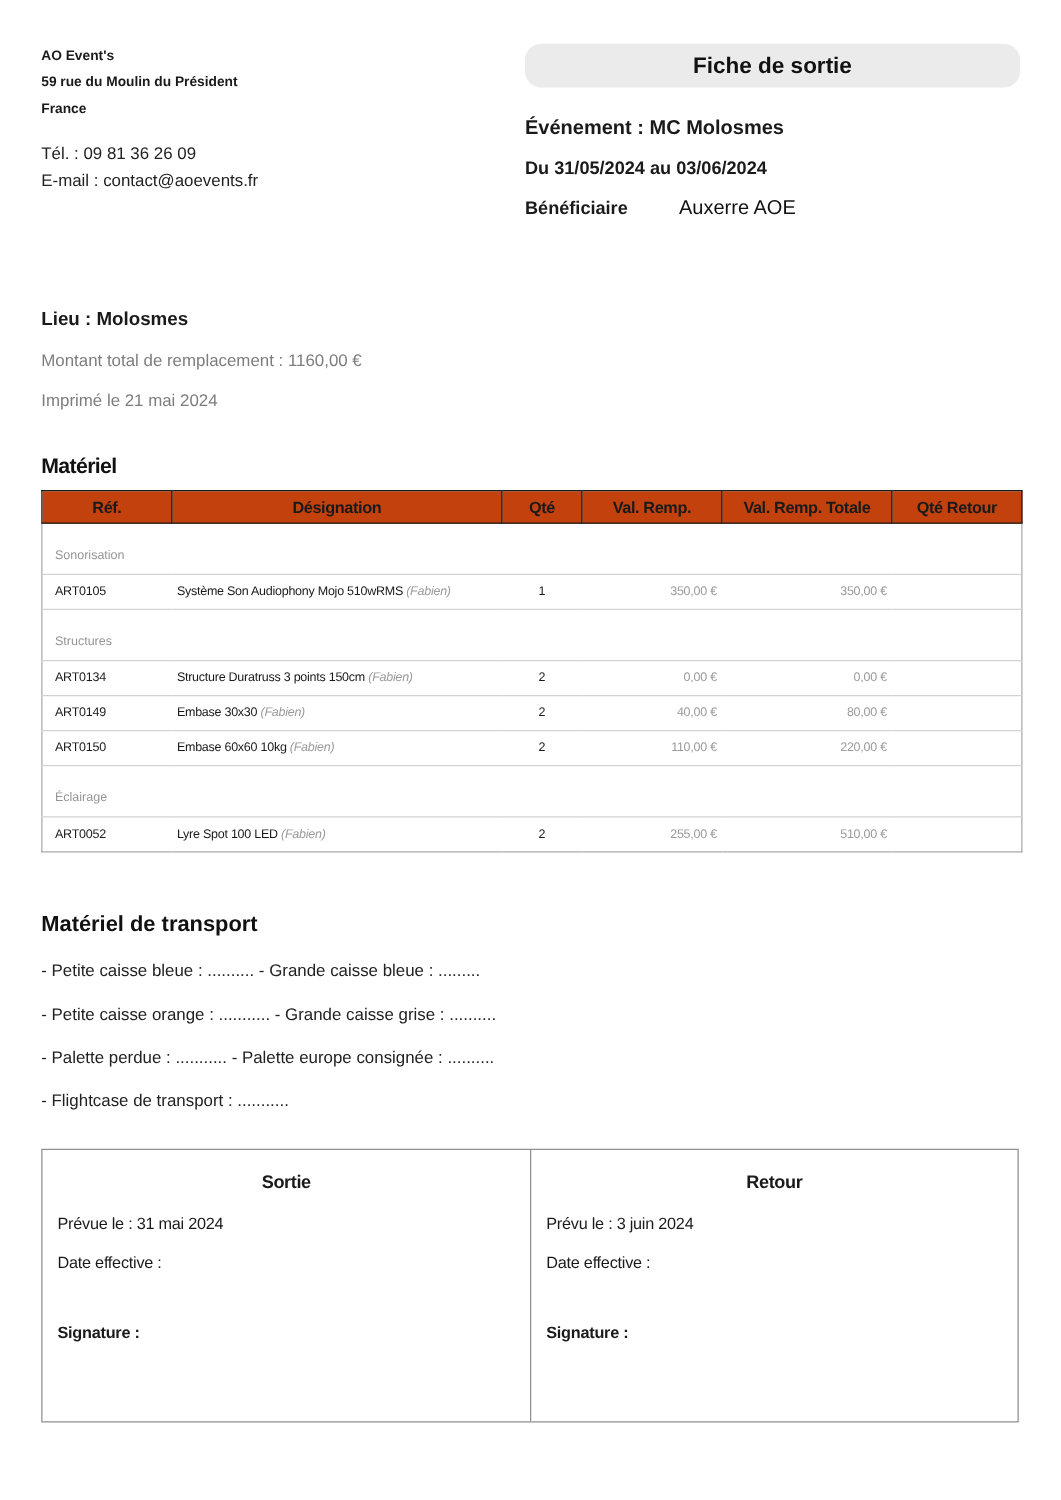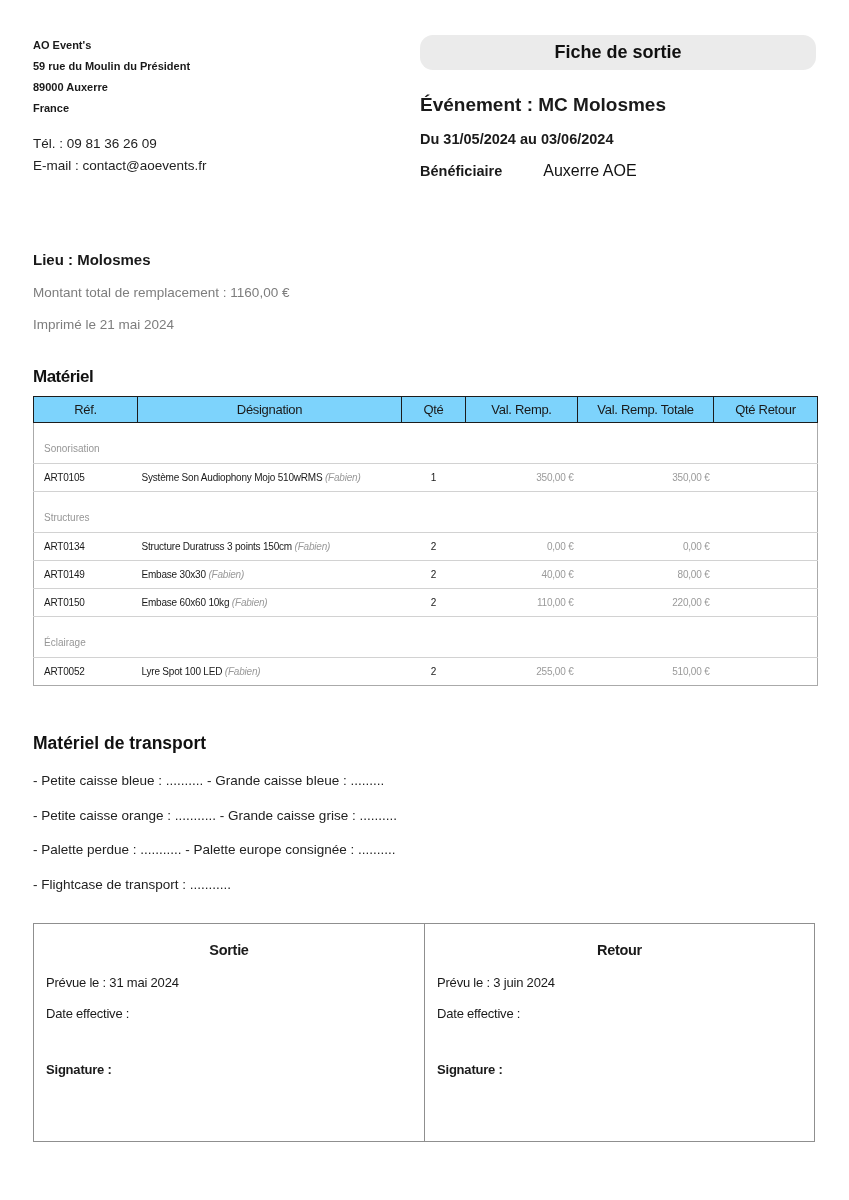--- a/index.html
+++ b/index.html
@@ -19,21 +19,21 @@
   .company { width: 380px; }
   .company .bold-line { font-weight: bold; font-size: 11px; line-height: 21px; }
   .company .contact { margin-top: 14px; font-size: 13.5px; line-height: 22px; color: #222; }
 
   .header-right { width: 396px; }
   .title-bar {
     background: #ebebeb; border-radius: 13px;
     text-align: center; font-weight: bold; font-size: 18px;
     padding: 7px 0; color: #111;
   }
-  .event-line  { margin-top: 24px; font-weight: bold; font-size: 19px; }
+  .event-line  { margin-top: 24px; font-weight: bold; font-size: 16px; }
   .dates-line  { margin-top: 15px; font-weight: bold; font-size: 14.5px; }
   .benef-line  { margin-top: 15px; display: flex; align-items: baseline; }
   .benef-label { font-weight: bold; font-size: 14.5px; }
   .benef-value { font-size: 16px; margin-left: 41px; color: #111; }
 
   
   .info { margin-top: 71px; }
   .lieu { font-weight: bold; font-size: 15px; }
   .gray-line { color: #7d7d7d; font-size: 13.5px; margin-top: 17px; }
 
@@ -41,22 +41,22 @@
   .material { margin-top: 35px; }
   .section-title {
     font-weight: bold; font-size: 17px; letter-spacing: -0.5px; color: #111;
   }
   table.mat {
     margin-top: 9px; border-collapse: collapse; width: 784px;
     table-layout: fixed;
   }
   table.mat thead th {
     border: 1px solid #1c1c1c;
-    font-size: 13px; font-weight: normal; letter-spacing: -0.3px;
-    padding: 5px 2px; background: #7dd3fc; text-align: center;
+    font-size: 13px; font-weight: bold; letter-spacing: -0.3px;
+    padding: 5px 2px; background: #c2410c; text-align: center;
   }
   table.mat tbody td {
     font-size: 10px; letter-spacing: -0.2px;
     border-bottom: 1px solid #d2d2d2;
     padding: 8px 4px;
     vertical-align: middle;
   }
   table.mat tbody td:first-child { border-left: 1px solid #aaaaaa; padding-left: 10px; }
   table.mat tbody td:last-child  { border-right: 1px solid #aaaaaa; }
   table.mat tbody tr:last-child td { border-bottom: 1px solid #aaaaaa; }
@@ -94,21 +94,20 @@
 </style>
 </head>
 <body>
 
 <div class="page">
 
   <div class="top">
     <div class="company">
       <div class="bold-line">AO Event's</div>
       <div class="bold-line">59 rue du Moulin du Président</div>
-      <div class="bold-line">89000 Auxerre</div>
       <div class="bold-line">France</div>
       <div class="contact">
         <div>Tél. : 09 81 36 26 09</div>
         <div>E-mail : contact@aoevents.fr</div>
       </div>
     </div>
 
     <div class="header-right">
       <div class="title-bar">Fiche de sortie</div>
       <div class="event-line">Événement : MC Molosmes</div>

